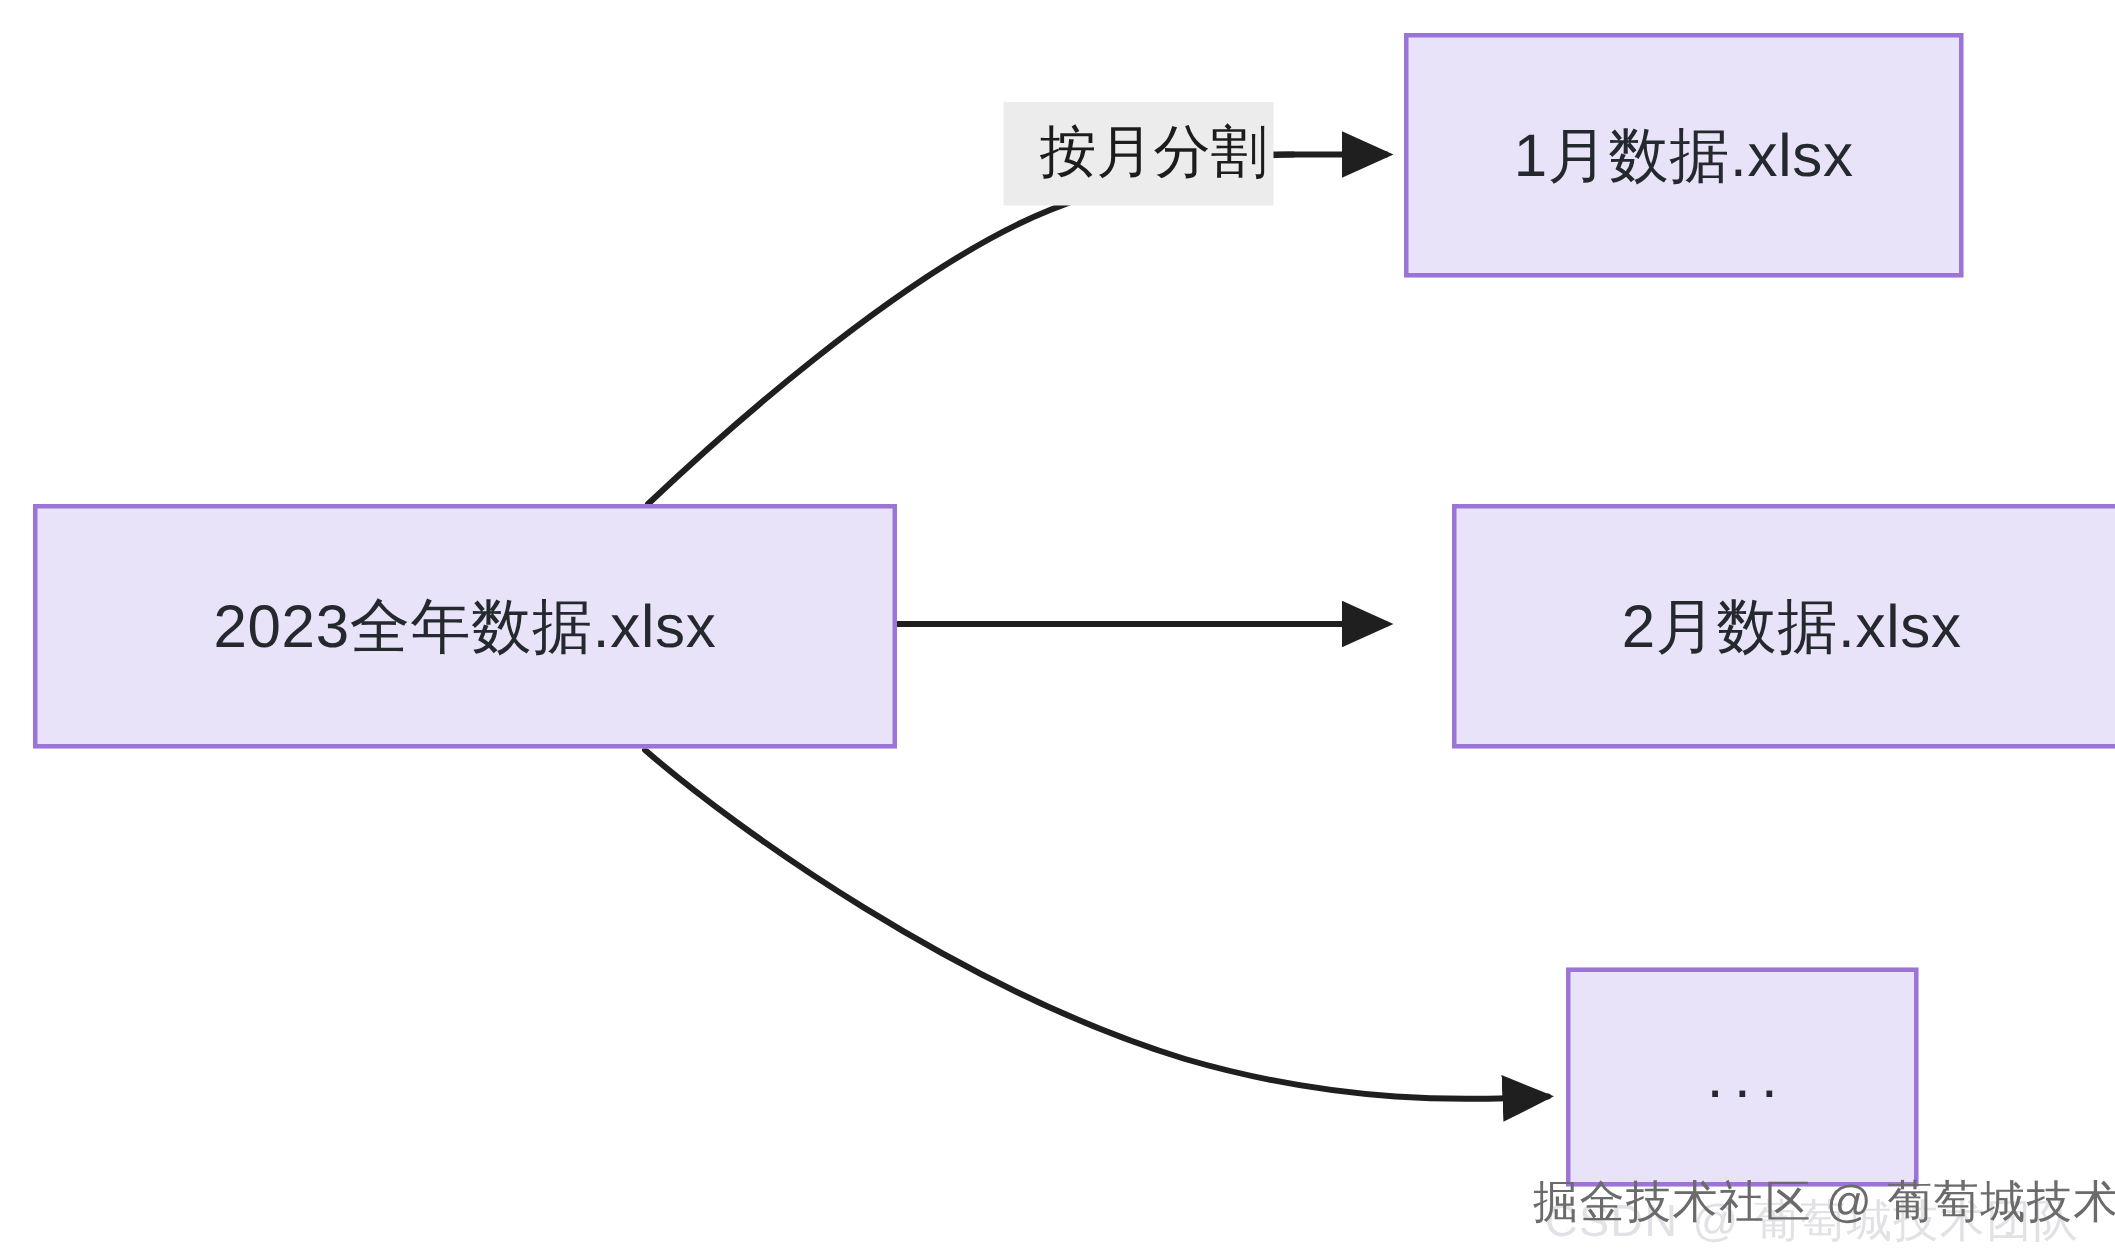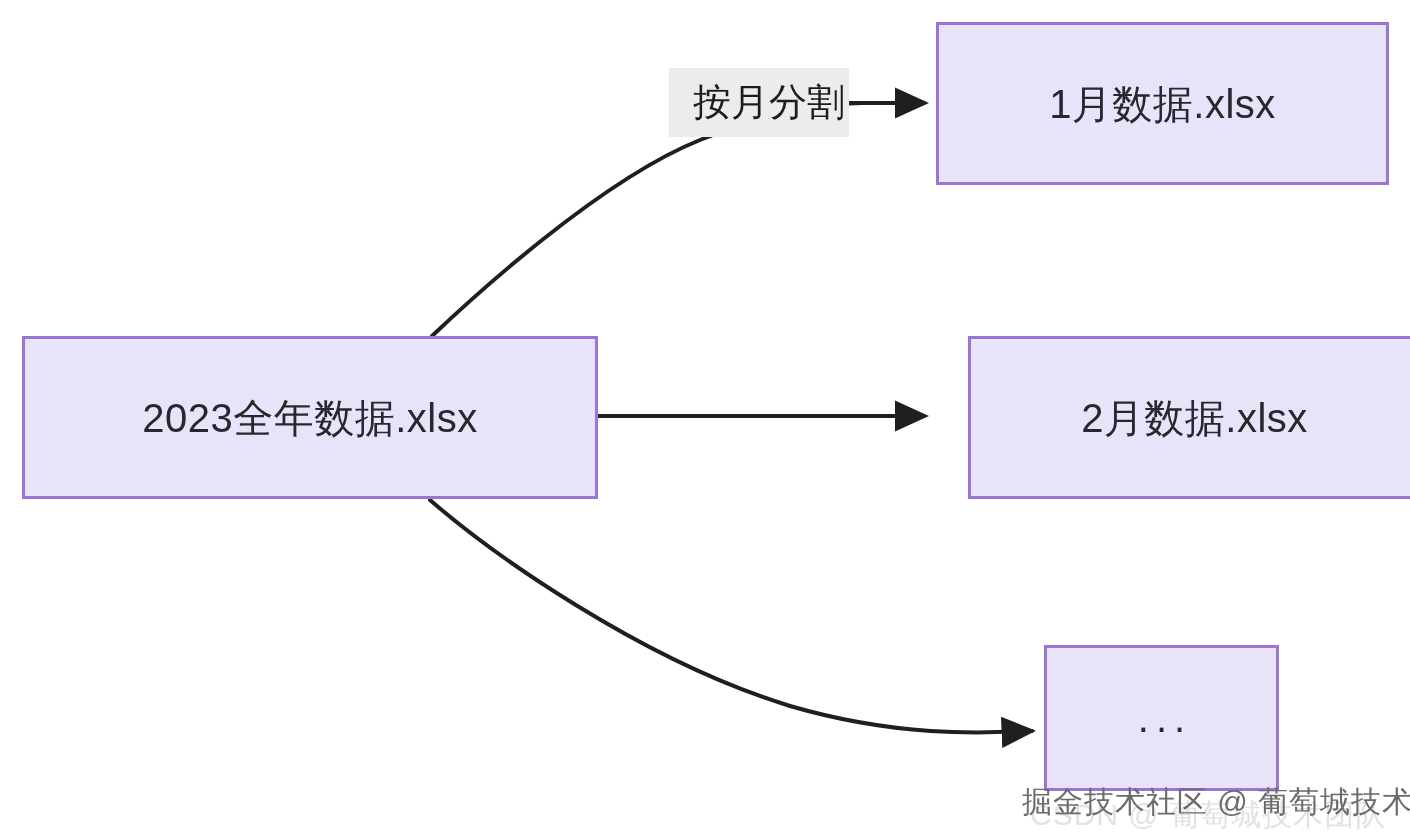--- a/index.html
+++ b/index.html
@@ -50,21 +50,21 @@
   }
   #node-source {
     left: 22px;
     top: 336px;
     width: 576px;
     height: 163px;
   }
   #node-jan {
     left: 936px;
     top: 22px;
-    width: 453px;
+    width: 373px;
     height: 163px;
   }
   #node-feb {
     left: 968px;
     top: 336px;
     width: 453px;
     height: 163px;
     text-align: right;
   }
   #node-more {

